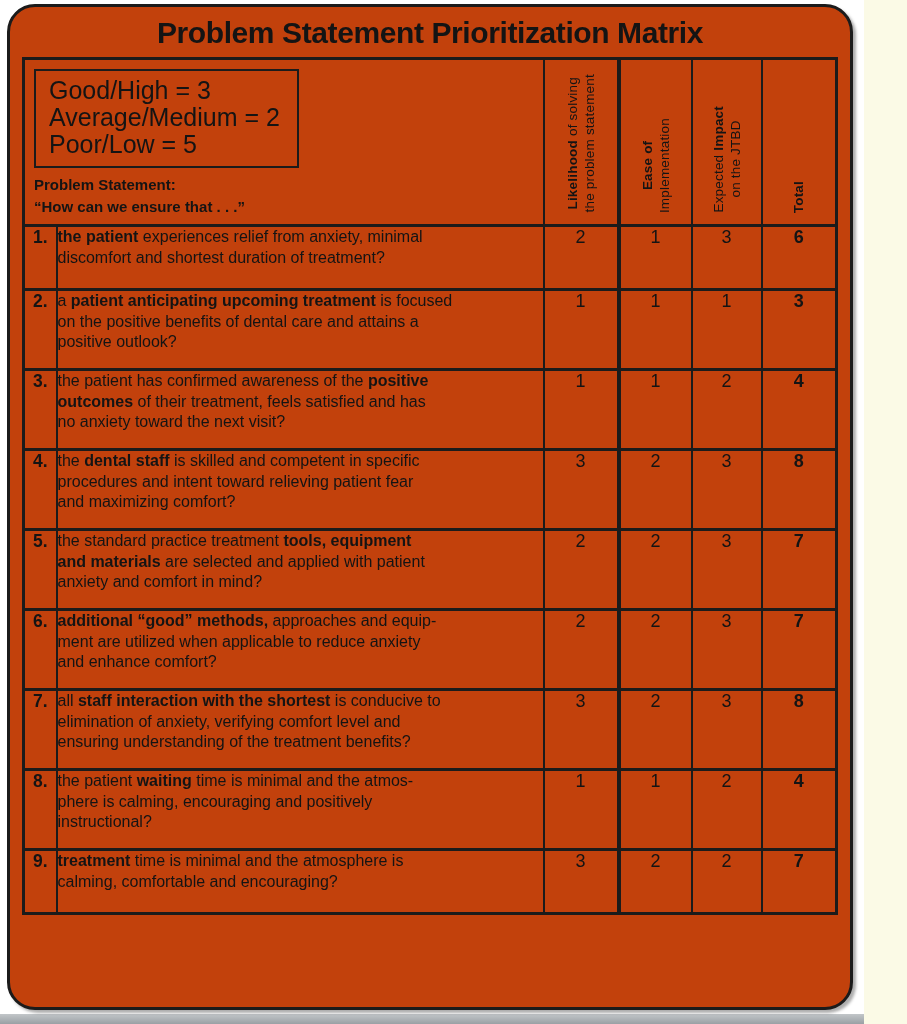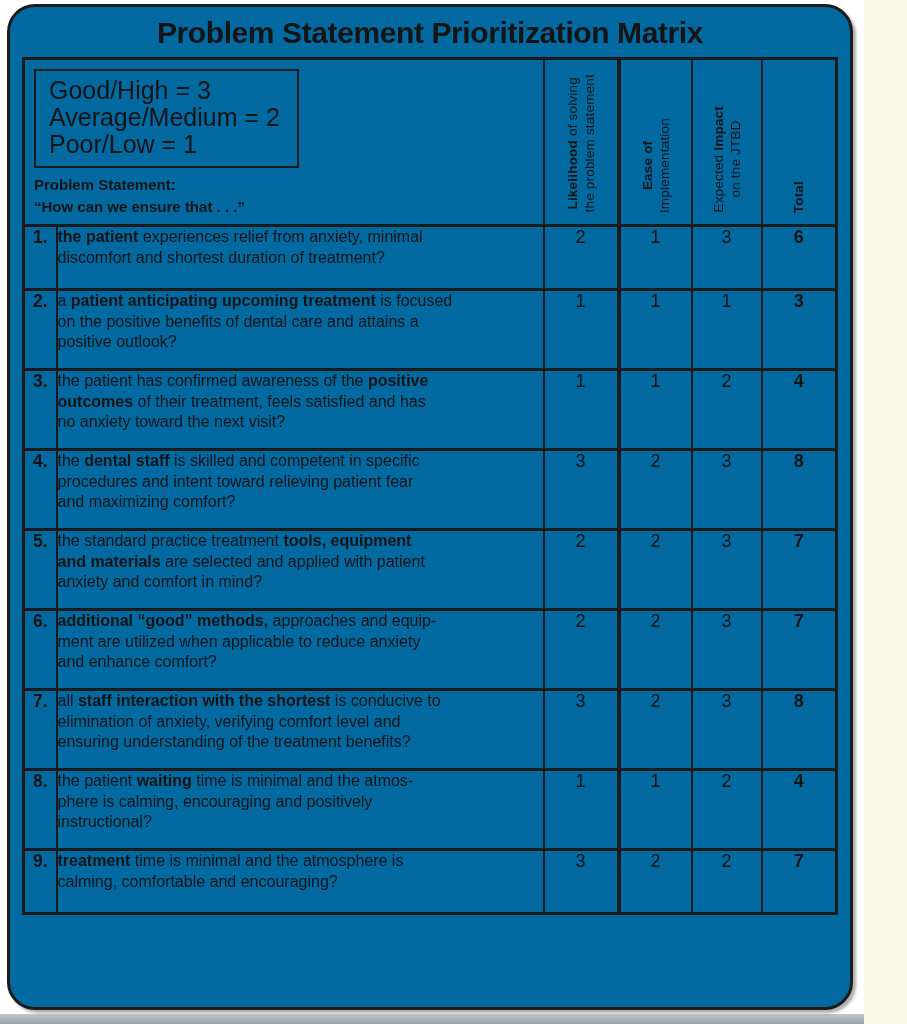--- a/index.html
+++ b/index.html
@@ -20,21 +20,21 @@
   }
   .bottom-bar {
     position: absolute; left: 0; bottom: 0;
     width: 864px; height: 10px;
     background: linear-gradient(180deg, #c2c6c9 0%, #9aa0a4 100%);
   }
 
   .card {
     position: absolute; left: 7px; top: 4px;
     width: 846px; height: 1006px;
-    background: #0369a1;
+    background: #c2410c;
     border: 3px solid var(--line-color, #1b1b1b);
     border-radius: 28px;
     box-shadow: 3px 3px 3px rgba(20,20,20,0.35);
   }
 
   .doc-title {
     margin: 0;
     padding-top: 9px;
     text-align: center;
     font-size: 30px;
@@ -148,21 +148,21 @@
       <col style="width:70px">
       <col style="width:75px">
     </colgroup>
     <thead>
       <tr>
         <th class="stmt-head" colspan="2">
           <div class="stmt-head-inner">
             <div class="legend-box">
               <div>Good/High = 3</div>
               <div>Average/Medium = 2</div>
-              <div>Poor/Low = 1</div>
+              <div>Poor/Low = 5</div>
             </div>
             <div class="stmt-title">
               <div>Problem Statement:</div>
               <div>“How can we ensure that . . .”</div>
             </div>
           </div>
         </th>
 
       <th class="vert-col"><span class="vhead"><b>Likelihood</b><span> of solving</span><br><span>the problem statement</span></span></th>
           <th class="vert-col"><span class="vhead"><b>Ease of</b><br><span>Implementation</span></span></th>

